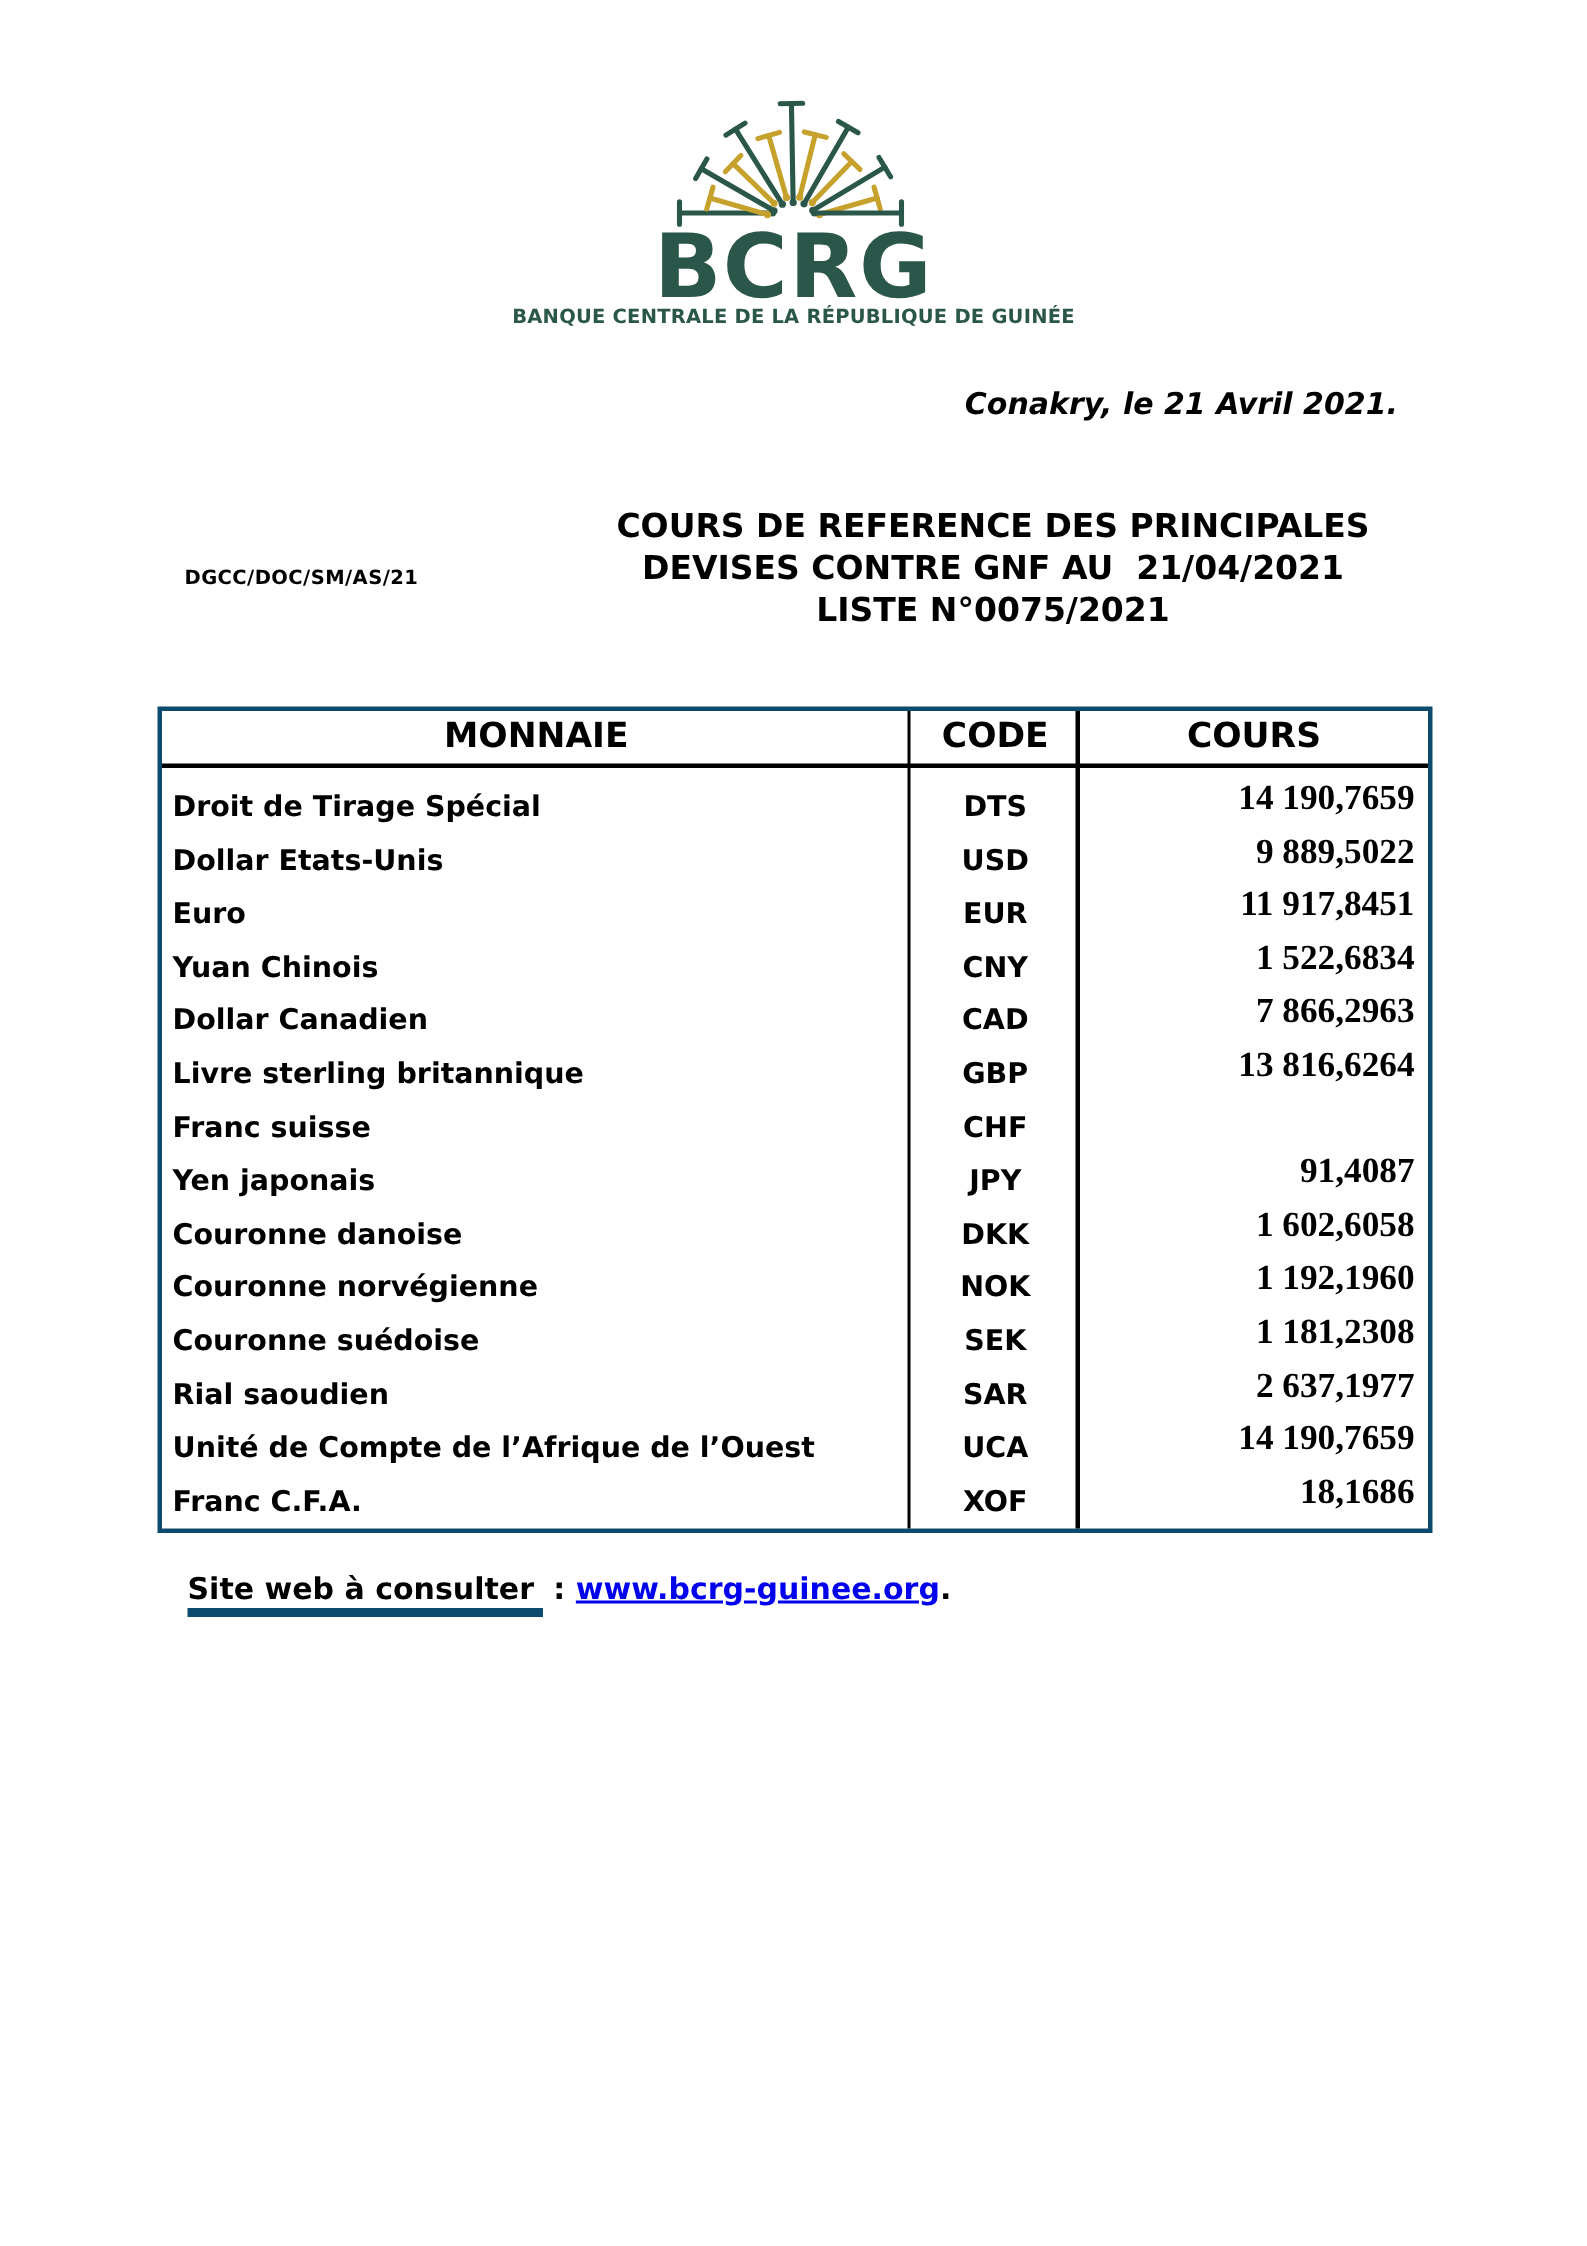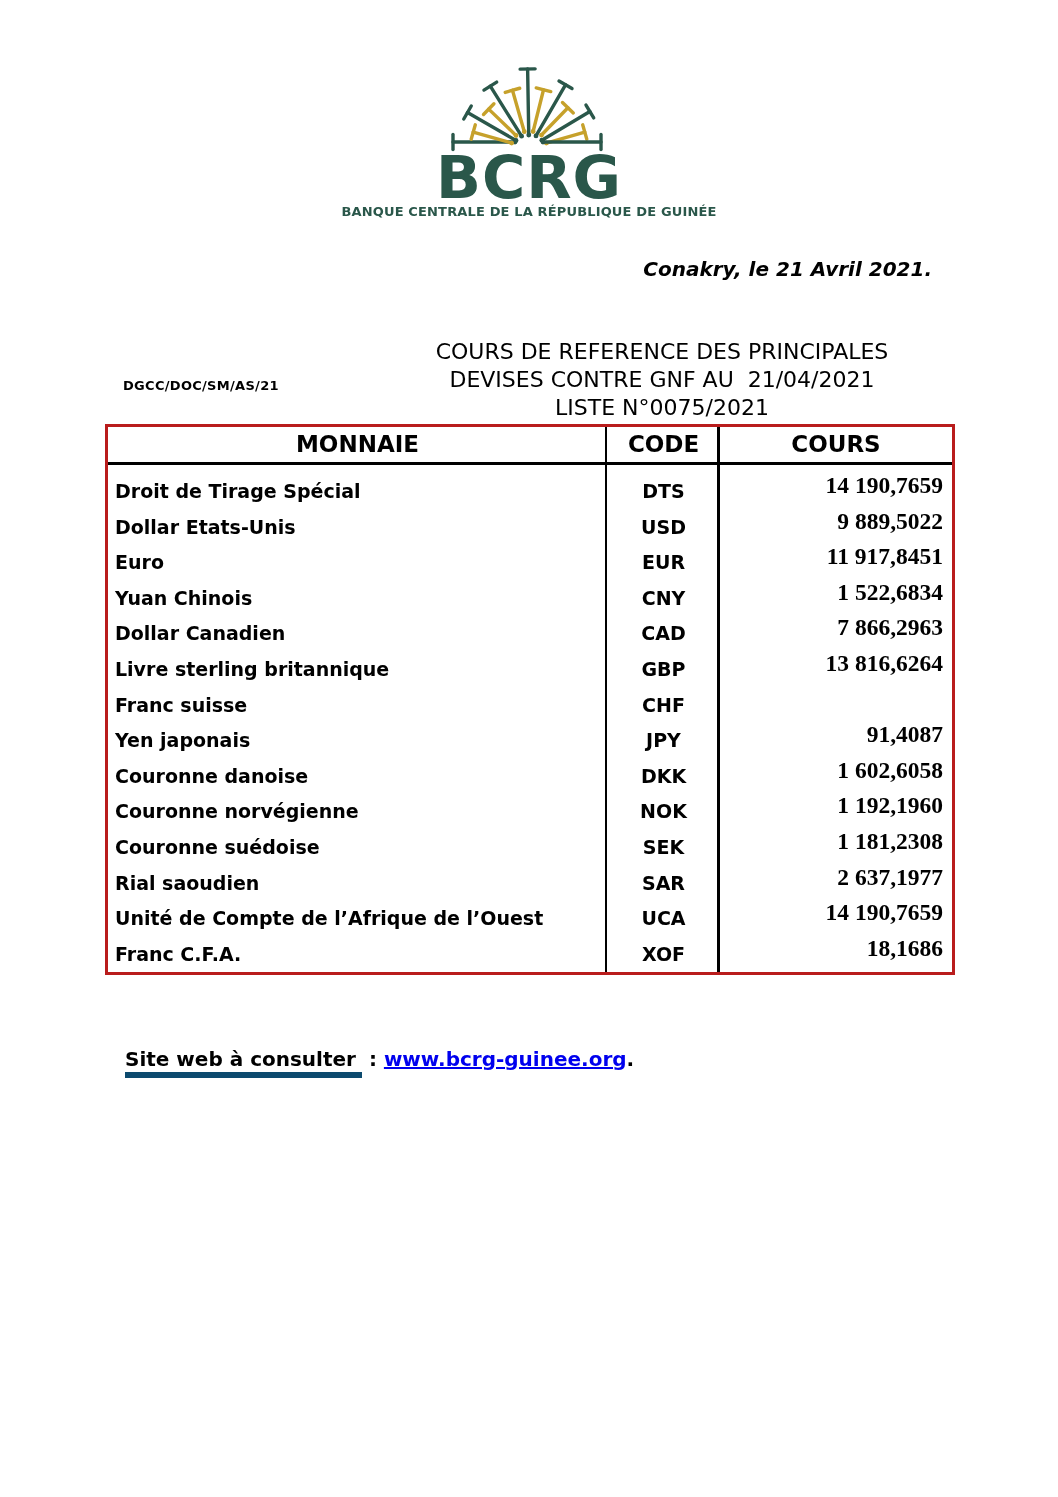--- a/index.html
+++ b/index.html
@@ -61,42 +61,42 @@
     font-style: italic;
     white-space: pre;
   }
   .doc-title {
     position: absolute;
     top: 338px;
     left: 330px;
     width: 664px;
     text-align: center;
     font-size: 22px;
-    font-weight: normal;
+    font-weight: bold;
     line-height: 28px;
   }
   .title-line { white-space: pre; }
   .doc-ref {
     position: absolute;
     top: 378px;
     left: 123px;
     font-size: 13px;
     font-weight: bold;
     letter-spacing: 0.3px;
     text-align: center;
   }
 
   
   .rates-table {
     position: absolute;
     left: 105px;
-    top: 424px;
+    top: 471px;
     width: 850px;
     height: 551px;
-    border: 3px solid #b91c1c;
+    border: 3px solid #0c4a6e;
     padding-left: 20px;
   }
   .tbl-inner { position: absolute; inset: 0; }
   .vline { position: absolute; top: 0; bottom: 0; background: #000; }
   .vline-1 { left: 497px; width: 2px; }
   .vline-2 { left: 609px; width: 3px; }
   .hline-header {
     position: absolute;
     left: 0; right: 0;
     top: 35px;

